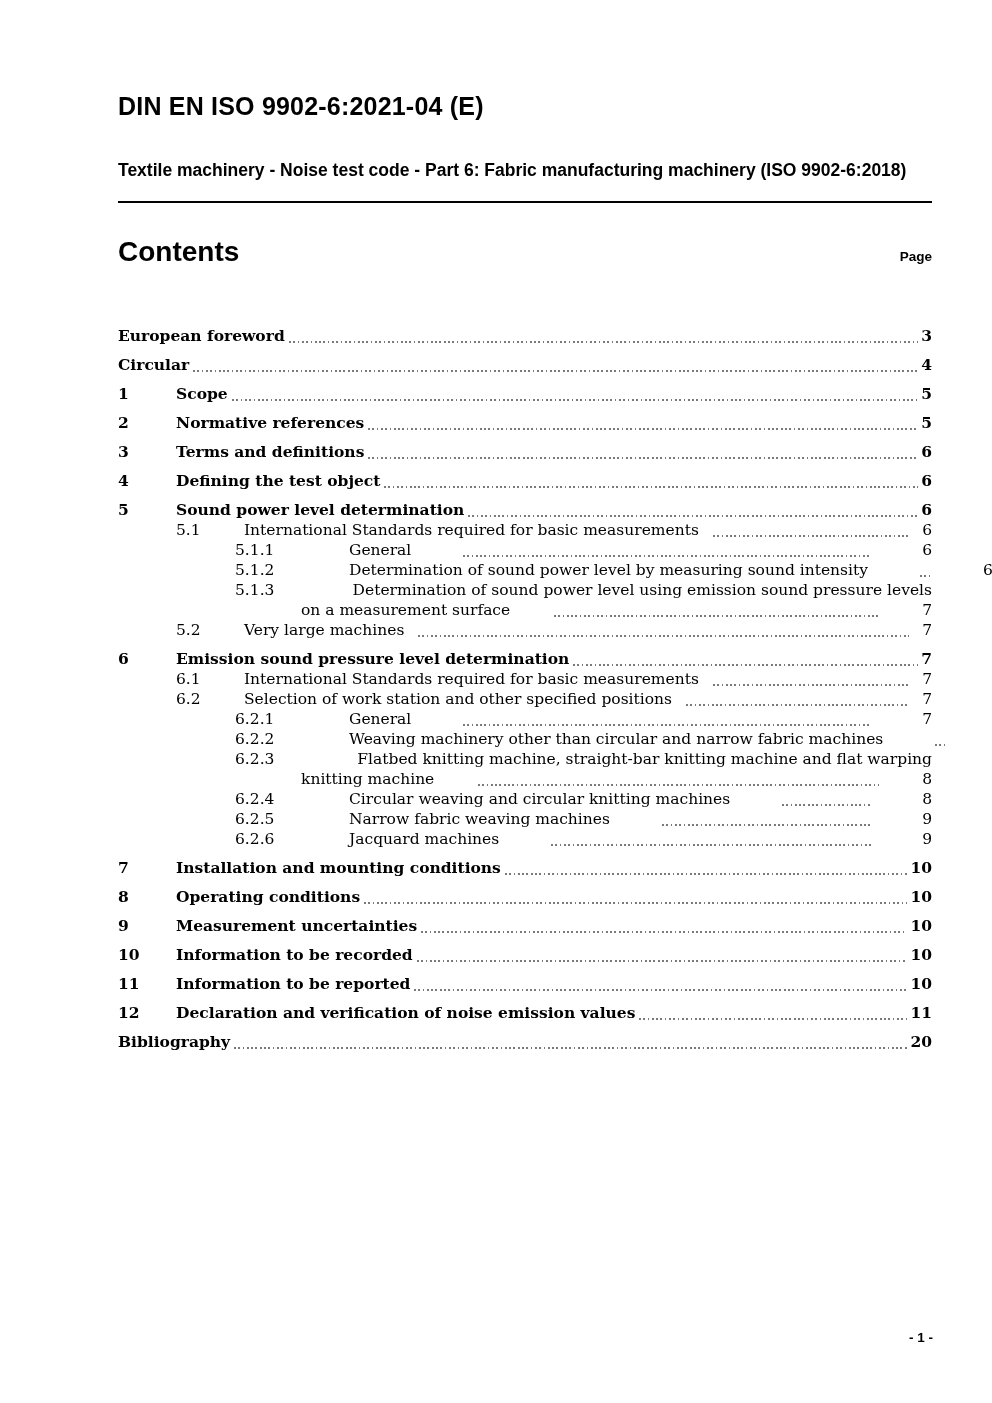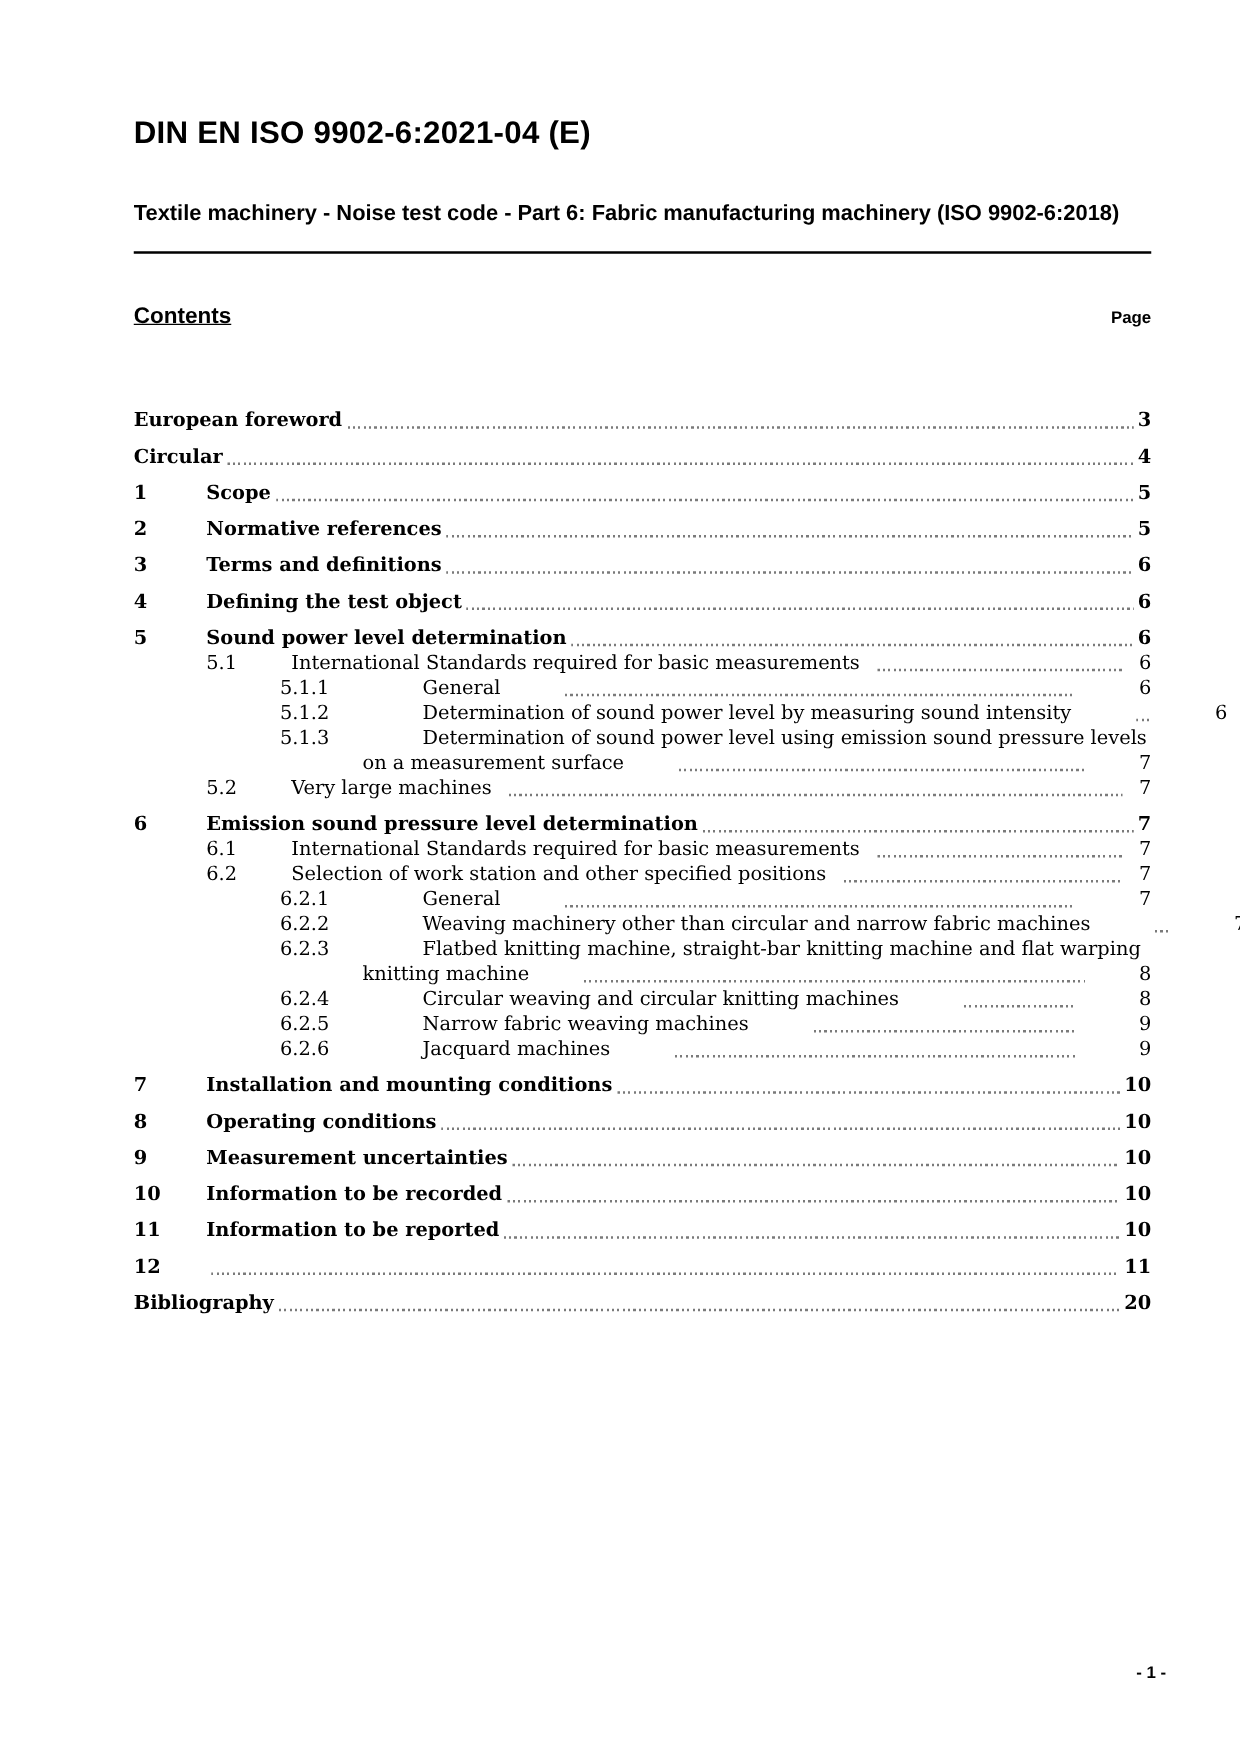--- a/index.html
+++ b/index.html
@@ -6,21 +6,21 @@
   html,body { background:#ffffff; }
   body {
     width:992px; height:1403px;
     position:relative;
     font-family:"Liberation Sans", sans-serif;
     color:#000;
     overflow:hidden;
   }
   .content {
     position:absolute;
-    left:107px; top:0;
+    left:118px; top:0;
     width:814px; 
   }
   .doc-code {
     margin-top:92px;
     font-size:25px;
     font-weight:bold;
     line-height:28px;
     letter-spacing:0.2px;
   }
   .doc-title {
@@ -31,40 +31,40 @@
     padding-bottom:18px;
     border-bottom:2px solid #000;
   }
   .contents-row {
     margin-top:37px;
     display:flex;
     justify-content:space-between;
     align-items:baseline;
   }
   .contents-heading {
-    font-size:18px;
+    font-size:28px;
     font-weight:bold;
     line-height:24px;
-    text-decoration:underline;
   }
   .page-col-label {
     font-size:13.5px;
     font-weight:bold;
   }
   .toc {
     margin-top:62px;
     font-family:"DejaVu Serif", serif;
     font-size:15.5px;
   }
   .toc-row {
     display:flex;
     align-items:baseline;
     height:20px;
     line-height:20px;
     white-space:nowrap;
+    justify-content:space-between;
   }
   .toc-row.l1 { font-weight:bold; margin-top:9px; }
   .toc-row.l1:first-child { margin-top:0; }
   .toc-row.l2 { padding-left:58px;gap:10px; }
   .toc-row.l3 { padding-left:117px;gap:48px; }
   .toc-row.cont { padding-left:183px;gap:40px; }
   .toc-num  { flex:0 0 58px; }
   .toc-row.l3 .toc-num { flex:0 0 66px; }
   .toc-title { flex:0 0 auto; }
   .toc-leader {
@@ -255,20 +255,21 @@
         <span class="toc-page">10</span>
       </div>
       <div class="toc-row l1">
         <span class="toc-num">11</span>
         <span class="toc-title">Information to be reported</span>
         <span class="toc-leader"></span>
         <span class="toc-page">10</span>
       </div>
       <div class="toc-row l1">
         <span class="toc-num">12</span>
+        <span class="toc-title">Declaration and verification of noise emission values</span>
         <span class="toc-leader"></span>
         <span class="toc-page">11</span>
       </div>
       <div class="toc-row l1">
         <span class="toc-title">Bibliography</span>
         <span class="toc-leader"></span>
         <span class="toc-page">20</span>
       </div>
     </div>
 </div>

